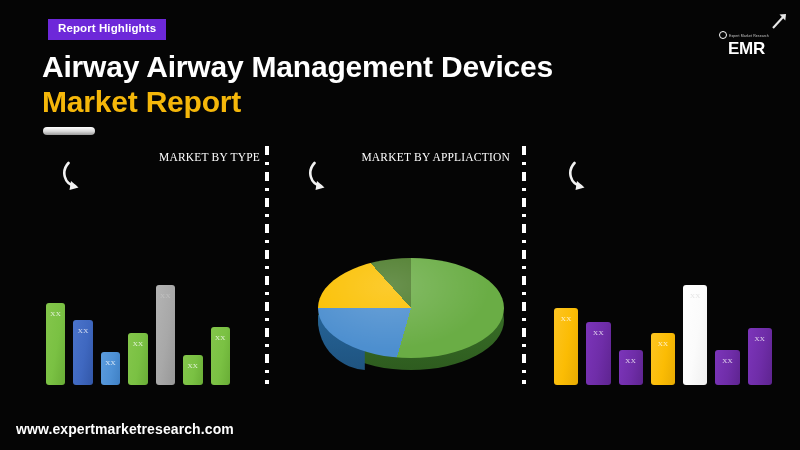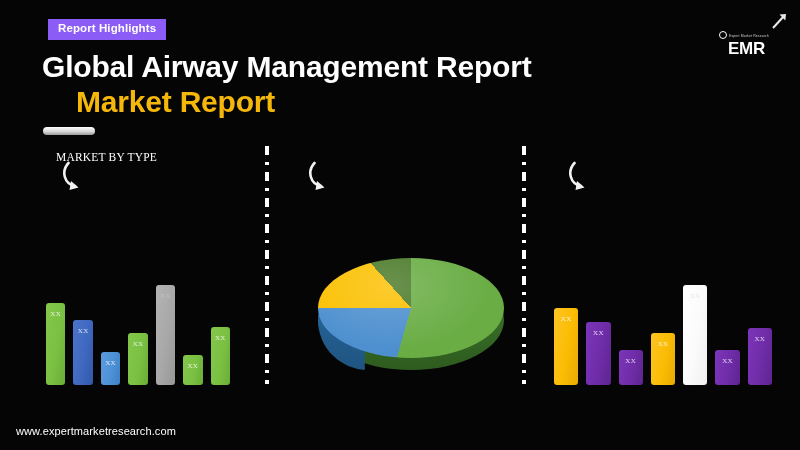--- a/index.html
+++ b/index.html
@@ -7,34 +7,34 @@
   body {
     width:800px; height:450px; position:relative; overflow:hidden;
     background:#050505;
     font-family:"Liberation Sans", sans-serif;
     -webkit-font-smoothing:antialiased;
   }
 
   
   .badge {
     position:absolute; left:48px; top:19px;
-    background:#8b5cf6; color:#ffffff;
+    background:#6d28d9; color:#ffffff;
     font-size:11.5px; font-weight:bold; letter-spacing:.1px;
     padding:4px 10px 5px 10px; line-height:1;
     white-space:nowrap;
   }
   .title-line1 {
     position:absolute; left:42px; top:50px;
     color:#ffffff; font-size:30px; font-weight:bold;
     letter-spacing:-0.2px; line-height:1.15; white-space:nowrap;
   }
   .title-line2 {
     position:absolute; left:42px; top:85px;
     color:#f5b70a; font-size:30px; font-weight:bold;
-    letter-spacing:-0.2px; line-height:1.15; white-space:nowrap;margin-left:34px;
+    letter-spacing:-0.2px; line-height:1.15; white-space:nowrap;
   }
   .title-rule {
     position:absolute; left:43px; top:127px;
     width:52px; height:8px; border-radius:4px;
     background:linear-gradient(180deg,#ffffff 0%,#d8d8d8 55%,#9a9a9a 100%);
   }
 
   
   .logo { position:absolute; right:10px; top:12px; width:74px; height:34px; }
   .logo-text {
@@ -49,32 +49,32 @@
   }
   .logo-arrow { position:absolute; right:1px; top:0px; }
   .logo-dot {
     position:absolute; left:3px; top:19px;
     width:8px; height:8px; border:1.6px solid #ffffff; border-radius:50%;
   }
 
   
   .footer-url {
     position:absolute; left:16px; bottom:13px;
-    color:#ffffff; font-size:11px; font-weight:normal; letter-spacing:.1px;
+    color:#ffffff; font-size:14px; font-weight:bold; letter-spacing:.1px;
   }
 
   
   .panel { position:absolute; top:145px; height:240px; }
   .panel-1 { left:14px;  width:246px; }
   .panel-2 { left:274px; width:236px; }
   .panel-3 { left:536px; width:252px; }
 
   .panel-title {
     position:absolute; top:6px; left:0; width:100%;
-    text-align:left; padding-left:42px;
+    text-align:right; padding-left:42px;
     color:#ffffff; font-size:11.5px; letter-spacing:.2px;
     font-family:"Liberation Serif", serif; font-weight:normal;
     white-space:nowrap;
   }
   .curve-arrow { position:absolute; left:48px; top:12px; }
   .panel-2 .curve-arrow { left:34px; }
   .panel-3 .curve-arrow { left:32px; }
 
   
   .divider {
@@ -134,21 +134,21 @@
     border-radius:50%;
     background:radial-gradient(ellipse at 38% 28%, rgba(255,255,255,.18) 0%, rgba(255,255,255,0) 62%);
     pointer-events:none;
   }
 </style>
 </head>
 <body>
 
 <div class="badge">Report Highlights</div>
 
-<h1 class="title-line1">Global Airway Management Report</h1>
+<h1 class="title-line1">Airway Airway Management Devices</h1>
 <h1 class="title-line2">Market Report</h1>
 <div class="title-rule"></div>
 
 <div class="logo">
   <span class="logo-text">EMR</span>
   <span class="logo-tag">Expert Market Research</span>
   <span class="logo-dot"></span>
   <span class="logo-arrow">
     <svg width="18" height="18" viewBox="0 0 18 18">
       <path d="M2 16 L13 4" stroke="#e8e8e8" stroke-width="2.1" fill="none"></path>
@@ -193,20 +193,21 @@
   </div>
 </div>
 
 <div class="panel panel-2">
   <div class="curve-arrow">
     <svg width="34" height="36" viewBox="0 0 34 36">
       <path d="M6.5 6 C-1 14 2 27 13 29" stroke="#f2f2f2" stroke-width="2.6" fill="none" stroke-linecap="round"></path>
       <path d="M9 24 L16.5 30.5 L7.5 33 Z" fill="#f2f2f2"></path>
     </svg>
   </div>
+  <div class="panel-title">MARKET BY APPLIACTION</div>
   <div class="pie-wrap">
     <div class="pie-depth"></div>
     <div class="pie-depth-blue"></div>
     <div class="pie-top"></div>
     <div class="pie-gloss"></div>
   </div>
 </div>
 
 <div class="panel panel-3">
   <div class="curve-arrow">

